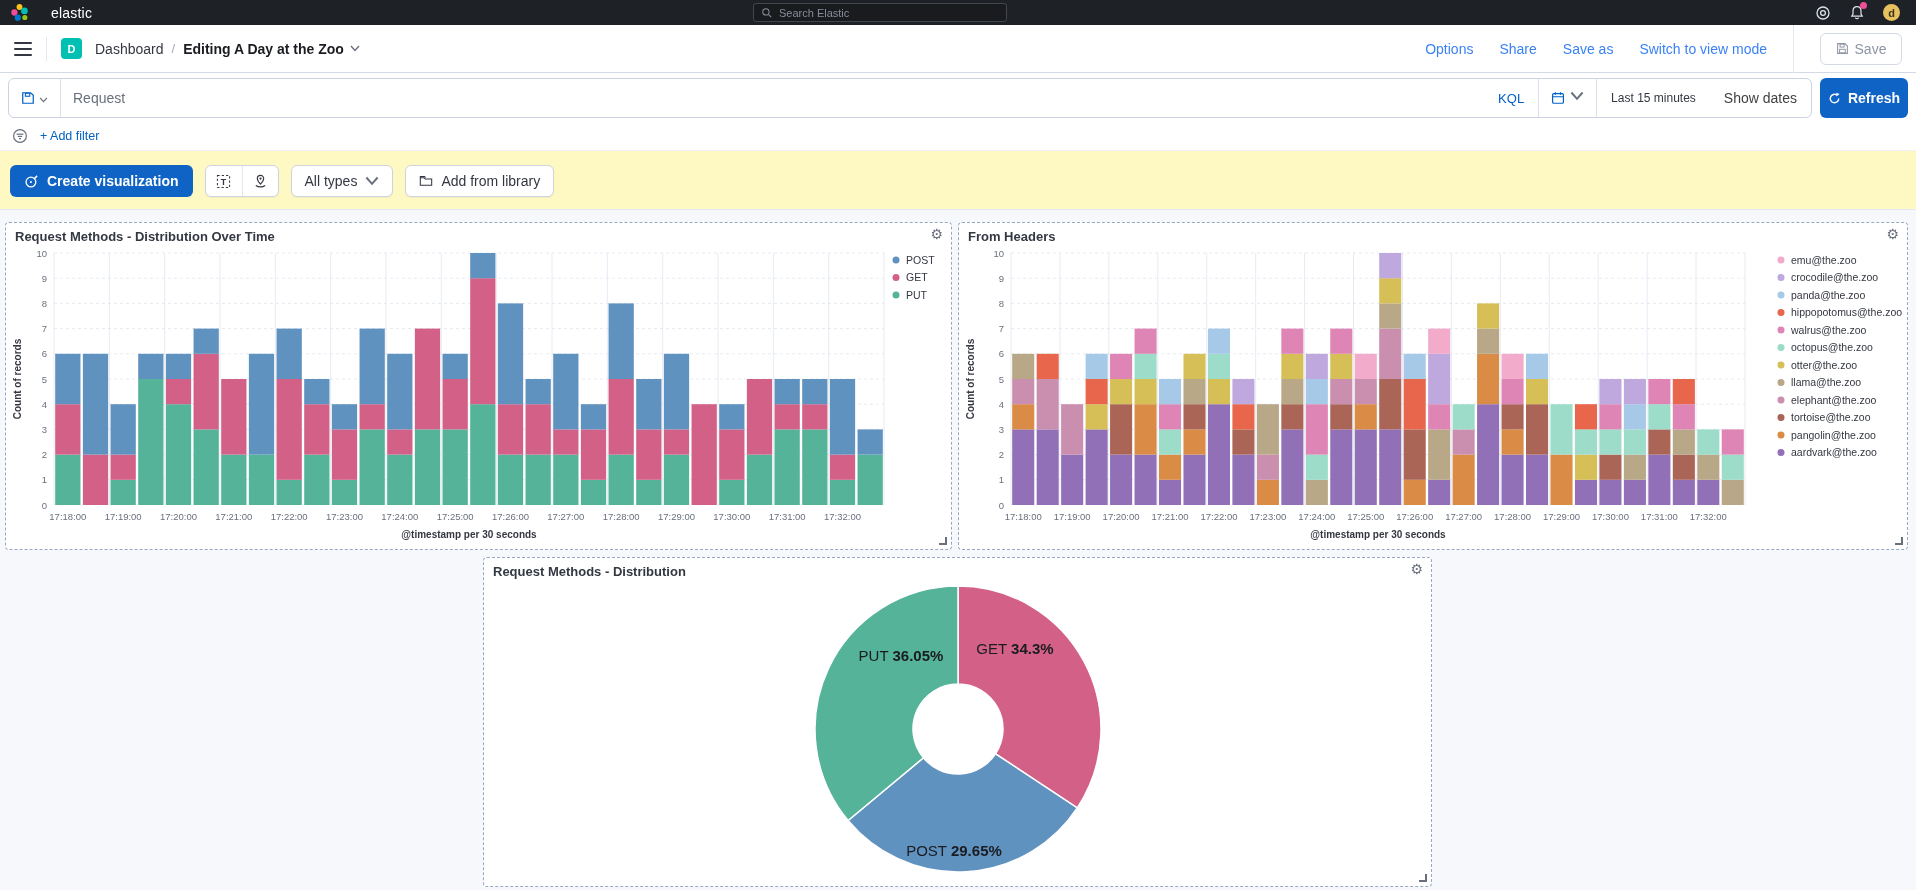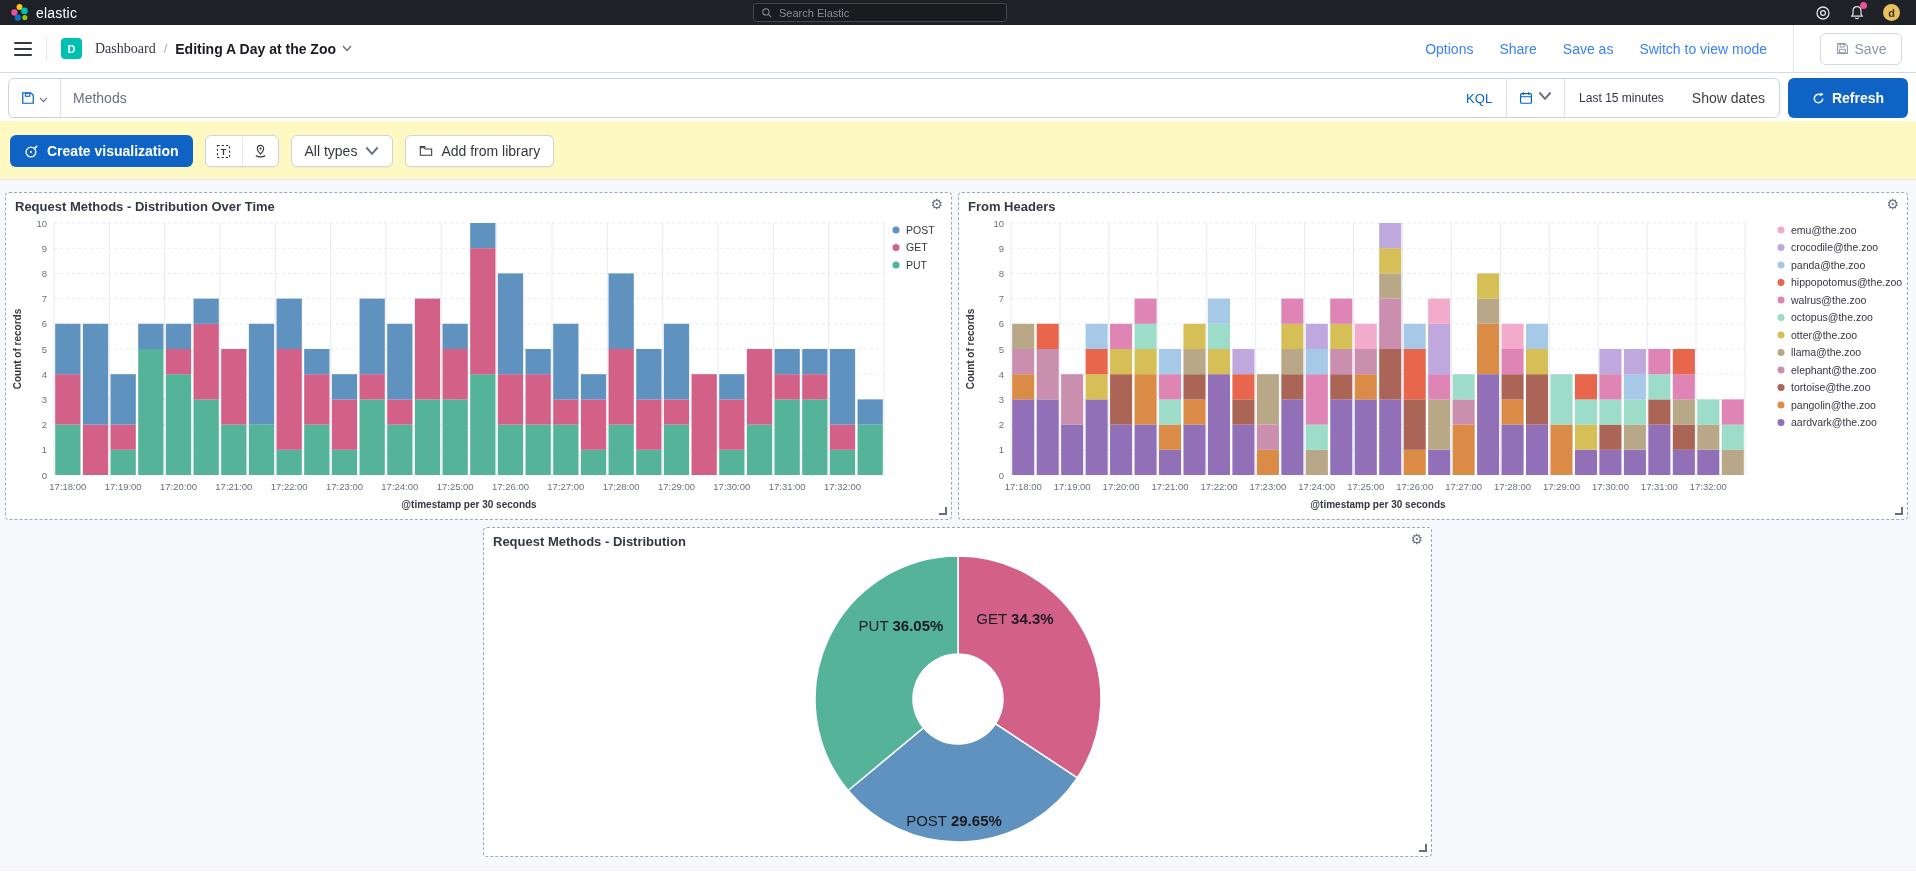--- a/index.html
+++ b/index.html
@@ -2,36 +2,36 @@
 <html><head>
 <meta charset="utf-8">
 <style>
   * { margin:0; padding:0; box-sizing:border-box; }
   html,body { width:1916px; height:890px; overflow:hidden; }
   body { font-family:"Liberation Sans","DejaVu Sans",sans-serif; background:#fff; color:#343741; }
   .page { position:relative; width:1916px; height:890px; }
 
   
   .topbar { position:relative; height:25px; background:#1e2126; display:flex; align-items:center; padding:0 10px; }
-  .brand { display:flex; align-items:center; gap:7px; }
+  .brand { display:flex; align-items:center; gap:22px; }
   .brand-name { color:#fff; font-size:14px; font-weight:500; letter-spacing:.2px; }
   .global-search { position:absolute; left:753px; top:3px; width:254px; height:19px; border:1px solid #43474f; border-radius:3px; background:#191b1f; display:flex; align-items:center; gap:6px; padding:0 7px; color:#878d99; font-size:11px; cursor:text; }
   .top-icons { margin-left:auto; display:flex; align-items:center; gap:18px; padding-right:6px; }
   .ticon { position:relative; width:16px; height:16px; color:#dde2ea; cursor:pointer; }
   .ticon svg { width:16px; height:16px; display:block; }
   .notif-dot { position:absolute; right:-2px; top:-3px; width:7px; height:7px; border-radius:50%; background:#f04e98; }
   .avatar { width:17px; height:17px; border-radius:50%; background:#e7c15f; color:#3c3217; font-size:11px; font-weight:700; display:flex; align-items:center; justify-content:center; cursor:pointer; }
 
   
   .nav-row { height:48px; background:#fff; border-bottom:1px solid #d3dae6; display:flex; align-items:center; padding:0 14px; }
   .hamburger { width:18px; height:14px; display:flex; flex-direction:column; justify-content:space-between; cursor:pointer; margin-right:14px; }
   .hamburger i { display:block; height:2px; background:#343741; border-radius:1px; }
   .nav-sep { width:1px; height:24px; background:#e2e7f0; margin-right:14px; }
   .space-badge { width:21px; height:21px; border-radius:4px; background:#00BFB3; color:#fff; font-size:11px; font-weight:700; display:flex; align-items:center; justify-content:center; margin-right:13px; cursor:pointer; }
-  .crumb-root { font-size:14px; color:#343741; cursor:pointer;font-family:Liberation Serif, serif; }
+  .crumb-root { font-size:14px; color:#343741; cursor:pointer; }
   .crumb-sep { color:#a3aabb; margin:0 8px; font-size:13px; }
   .crumb-cur { font-size:14px; font-weight:600; color:#1a1c21; display:flex; align-items:center; gap:6px; cursor:pointer;text-align:right; }
   .crumb-cur svg { width:10px; height:7px; }
   .nav-actions { margin-left:auto; display:flex; align-items:center; gap:26px; }
   .nav-link { color:#3b82f6; font-size:14px; cursor:pointer; white-space:nowrap; }
   .nav-actions .vline { width:1px; height:48px; background:#e2e7f0; }
   .save-btn { height:32px; min-width:82px; border:1px solid #d3dae6; border-radius:6px; background:#fff; color:#8e95a5; font-size:14px; font-weight:500; display:flex; align-items:center; justify-content:center; gap:6px; cursor:default; }
   .save-btn svg { width:13px; height:13px; }
 
   
@@ -40,21 +40,21 @@
   .ub-addon { width:52px; height:100%; display:flex; align-items:center; justify-content:center; gap:4px; border-right:1px solid #dbe1ec; cursor:pointer; color:#0061c5; }
   .ub-addon svg { width:14px; height:14px; }
   .ub-addon .chev { color:#69707d; }
   .chev svg { width:9px; height:6px; }
   .q-input { flex:1; padding:0 12px; font-size:14px; color:#69707d; cursor:text; }
   .kql { padding:0 14px; font-size:13px; color:#0061c5; font-weight:500; border-right:1px solid #dbe1ec; height:100%; display:flex; align-items:center; cursor:pointer; }
   .date-addon { width:58px; height:100%; display:flex; align-items:center; justify-content:center; gap:5px; border-right:1px solid #dbe1ec; color:#0061c5; cursor:pointer; }
   .date-addon svg { width:14px; height:14px; }
   .date-text { padding:0 14px; font-size:12px; color:#343741; cursor:pointer; }
   .show-dates { margin-left:auto; padding:0 14px; font-size:14px; color:#404040; font-weight:500; cursor:pointer; white-space:nowrap; }
-  .refresh-btn { width:120px; height:40px; border:none; border-radius:6px; background:#0e63c5; color:#fff; font-size:14px; font-weight:600; display:flex; align-items:center; justify-content:center; gap:7px; cursor:pointer; }
+  .refresh-btn { width:88px; height:40px; border:none; border-radius:6px; background:#0e63c5; color:#fff; font-size:14px; font-weight:600; display:flex; align-items:center; justify-content:center; gap:7px; cursor:pointer; }
   .refresh-btn svg { width:13px; height:13px; }
 
   
   .filter-row { background:#fff; height:30px; display:flex; align-items:center; gap:12px; padding:0 12px; border-bottom:1px solid #eef1f7; }
   .filter-icon { width:16px; height:16px; color:#69707d; cursor:pointer; }
   .filter-icon svg { width:16px; height:16px; }
   .add-filter { font-size:12.5px; color:#0061c5; cursor:pointer; }
 
   
   .toolbar-row { background:#fef9c3; padding:14px 10px 12px 10px; display:flex; align-items:center; gap:12px; }
@@ -155,21 +155,21 @@
     <div class="unified-bar">
       <div class="ub-addon">
         <svg viewBox="0 0 16 16">
           <path d="M2 2 h9 l3 3 v9 h-12 z" fill="none" stroke="#0061c5" stroke-width="1.4"></path>
           <rect x="5" y="2.6" width="5" height="3.4" fill="none" stroke="#0061c5" stroke-width="1.2"></rect>
         </svg>
         <span class="chev"><svg viewBox="0 0 10 7">
               <polyline points="1,1 5,5.5 9,1" fill="none" stroke="#69707d" stroke-width="1.4"></polyline>
             </svg></span>
       </div>
-      <div class="q-input">Methods</div>
+      <div class="q-input">Request</div>
       <div class="kql">KQL</div>
       <div class="date-addon">
         <svg viewBox="0 0 16 16">
           <rect x="1.8" y="3" width="12.4" height="11" rx="1.5" fill="none" stroke="#0061c5" stroke-width="1.4"></rect>
           <line x1="5" y1="1.4" x2="5" y2="4.4" stroke="#0061c5" stroke-width="1.4"></line>
           <line x1="11" y1="1.4" x2="11" y2="4.4" stroke="#0061c5" stroke-width="1.4"></line>
           <line x1="1.8" y1="6.6" x2="14.2" y2="6.6" stroke="#0061c5" stroke-width="1.2"></line>
         </svg>
         <span class="chev"><svg viewBox="0 0 10 7">
               <polyline points="1,1 5,5.5 9,1" fill="none" stroke="#69707d" stroke-width="1.4"></polyline>
@@ -180,20 +180,31 @@
     </div>
     <button class="refresh-btn">
       <svg viewBox="0 0 16 16">
         <path d="M13.2 8 a5.2 5.2 0 1 1 -2.2 -4.2" fill="none" stroke="#fff" stroke-width="1.7"></path>
         <polygon points="10.2,0.8 14.2,2.6 10.6,5.4" fill="#fff"></polygon>
       </svg>
       <span>Refresh</span>
     </button>
   </div>
 
+  <div class="filter-row">
+    <span class="filter-icon">
+      <svg viewBox="0 0 16 16">
+        <circle cx="8" cy="8" r="6.4" fill="none" stroke="currentColor" stroke-width="1.2"></circle>
+        <line x1="4.6" y1="6.2" x2="11.4" y2="6.2" stroke="currentColor" stroke-width="1.2"></line>
+        <line x1="5.8" y1="8.4" x2="10.2" y2="8.4" stroke="currentColor" stroke-width="1.2"></line>
+        <line x1="7" y1="10.6" x2="9" y2="10.6" stroke="currentColor" stroke-width="1.2"></line>
+      </svg>
+    </span>
+    <span class="add-filter">+ Add filter</span>
+  </div>
 
   <div class="toolbar-row">
     <button class="btn btn-primary">
       <svg viewBox="0 0 16 16">
         <circle cx="7.4" cy="8.6" r="5.2" fill="none" stroke="#fff" stroke-width="1.4"></circle>
         <line x1="10.8" y1="5.2" x2="14" y2="2" stroke="#fff" stroke-width="1.6"></line>
         <circle cx="7.4" cy="8.6" r="1.1" fill="#fff"></circle>
       </svg>
       <span>Create visualization</span>
     </button>

